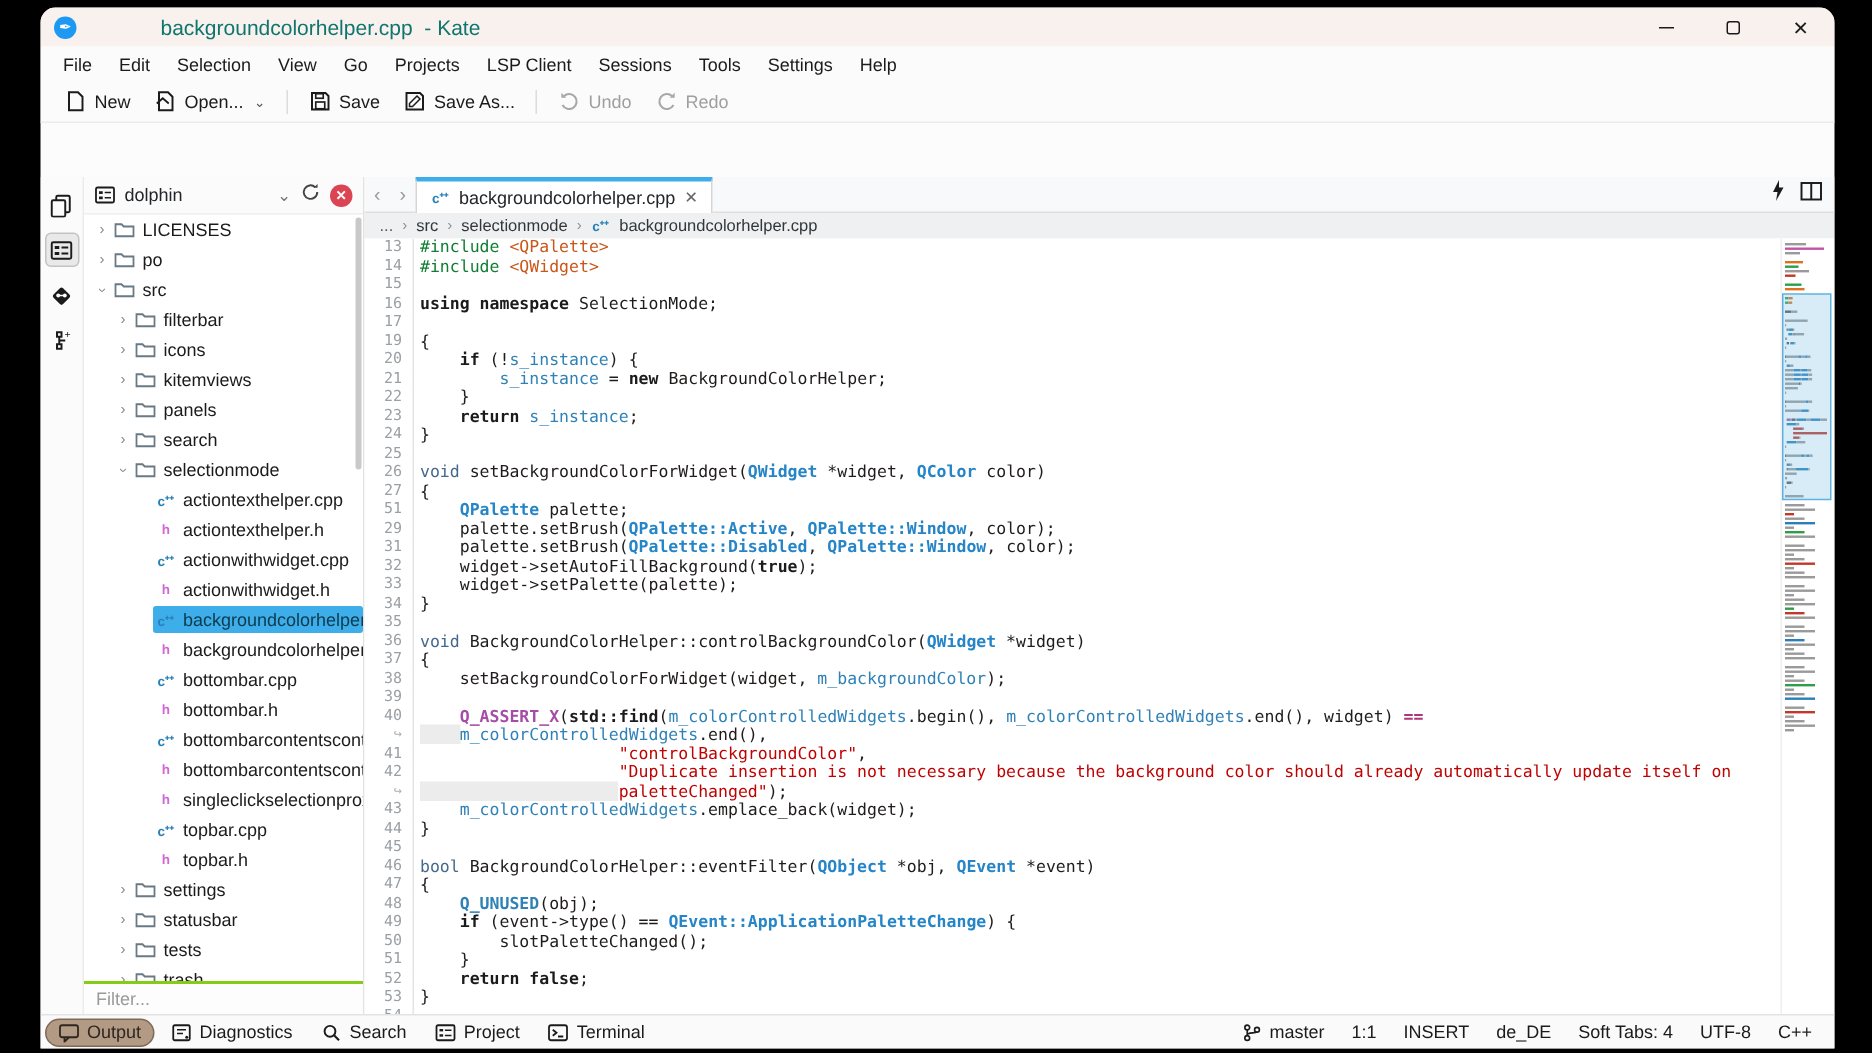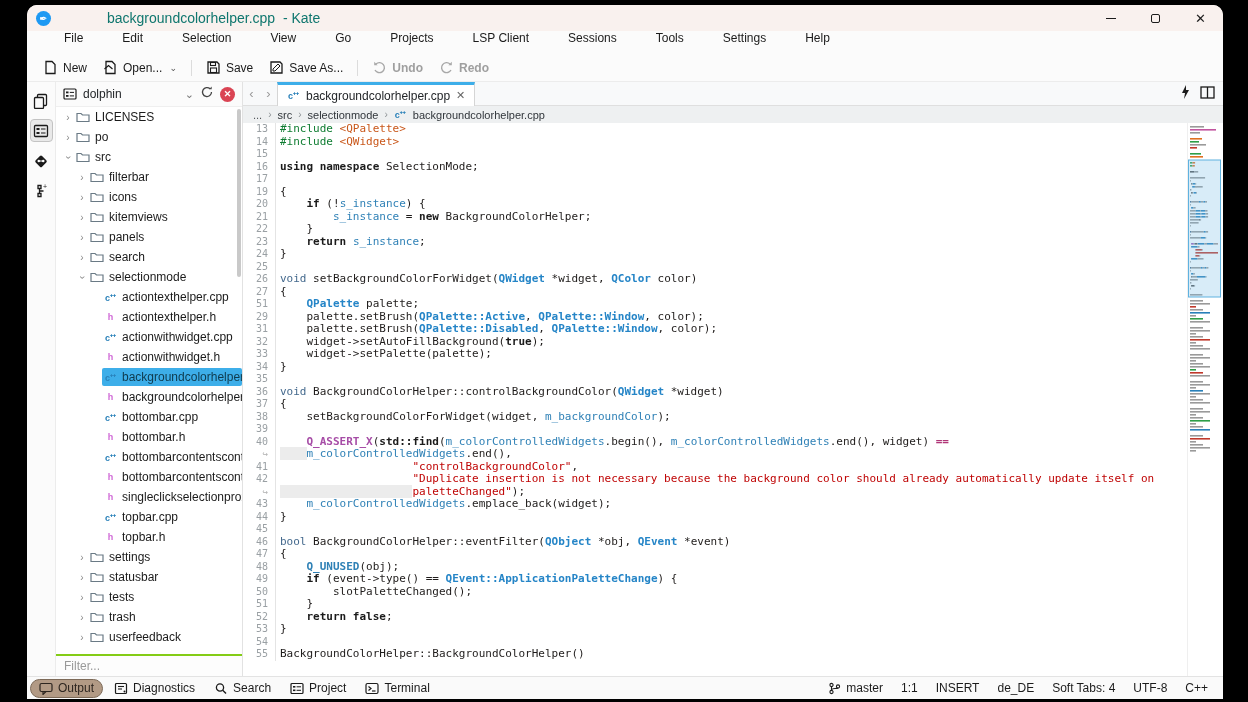--- a/index.html
+++ b/index.html
@@ -11,32 +11,32 @@
   .titlebar{height:26px;background:#f9f1ee;display:flex;align-items:center;flex:0 0 auto;}
   .appicon{width:15px;height:15px;border-radius:50%;background:#1d99f3;margin:0 8px 0 9px;
     color:#fff;font-size:10px;line-height:15px;text-align:center;flex:0 0 auto;}
   .wtitle{font-size:14px;color:#0f766e;white-space:pre;margin-left:48px;}
   .wincontrols{margin-left:auto;display:flex;height:100%;}
   .wbtn{width:45px;height:100%;display:flex;align-items:center;justify-content:center;color:#1b1b1b;}
   .wbtn .min{display:block;width:10px;border-top:1px solid #1b1b1b;}
   .wbtn .max{display:block;width:9px;height:9px;border:1.2px solid #1b1b1b;border-radius:2px;}
   .wbtn.close{font-size:13px;}
   
-  .menubar{height:23px;background:#fbfbfb;display:flex;align-items:flex-start;padding-left:28px;flex:0 0 auto;gap:21px;}
+  .menubar{height:23px;background:#fbfbfb;display:flex;align-items:center;padding-left:6px;flex:0 0 auto;}
   .menuitem{font-size:12px;padding:0 9px;color:#1b1b1b;}
   
   .toolbar{height:28px;background:#fbfbfb;display:flex;align-items:center;padding-left:8px;
     border-bottom:1px solid #ececec;flex:0 0 auto;}
   .tbtn{display:flex;align-items:center;gap:5px;font-size:12px;padding:3px 8px;border-radius:3px;color:#1b1b1b;}
-  .tbtn.disabled{color:#9f9f9f;font-weight:bold;}
+  .tbtn.disabled{color:#9f9f9f;}
   .tbtn svg{display:block;}
   .tsep{width:1px;height:16px;background:#dcdcdc;margin:0 6px;}
   .chev{font-size:9px;color:#555;margin-left:2px;}
   
-  .content{flex:1 1 auto;display:flex;min-height:0;}
+  .content{flex:1 1 auto;display:flex;min-height:0;margin-top:36px;}
   .toolstrip{width:29px;background:#fbfbfb;border-right:1px solid #ececec;display:flex;
     flex-direction:column;align-items:center;padding-top:7px;gap:7px;flex:0 0 auto;}
   .stripbtn{width:23px;height:23px;display:flex;align-items:center;justify-content:center;border-radius:4px;}
   .stripbtn.sel{background:#e9e9e9;border:1px solid #c3c3c3;}
   
   .panel{width:187px;border-right:1px solid #e2e2e2;display:flex;flex-direction:column;background:#fff;flex:0 0 auto;}
   .panelheader{height:25px;background:#fbfbfb;display:flex;align-items:center;padding:0 7px;gap:6px;
     border-bottom:1px solid #efefef;flex:0 0 auto;}
   .pname{font-size:12px;flex:1 1 auto;}
   .phicon{display:flex;align-items:center;}

